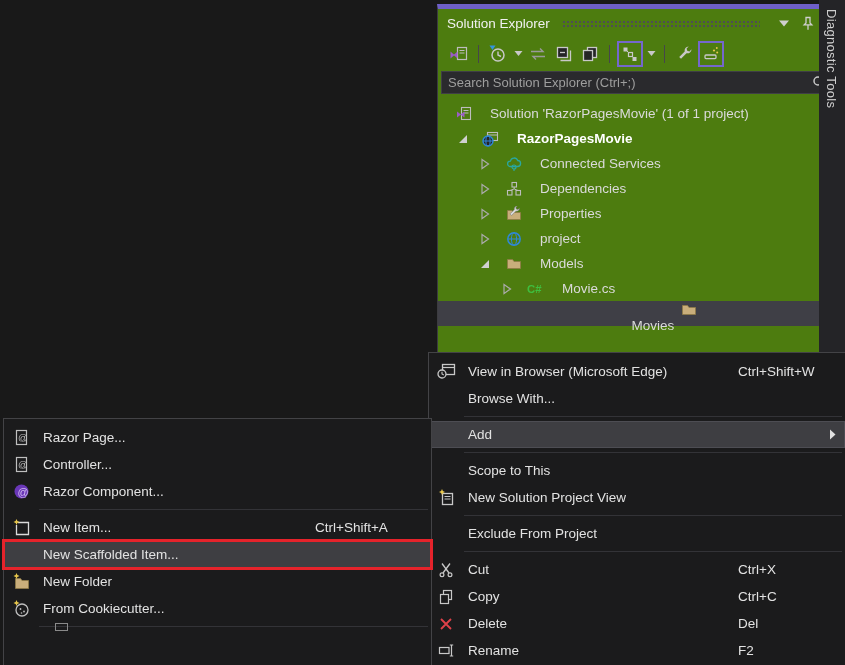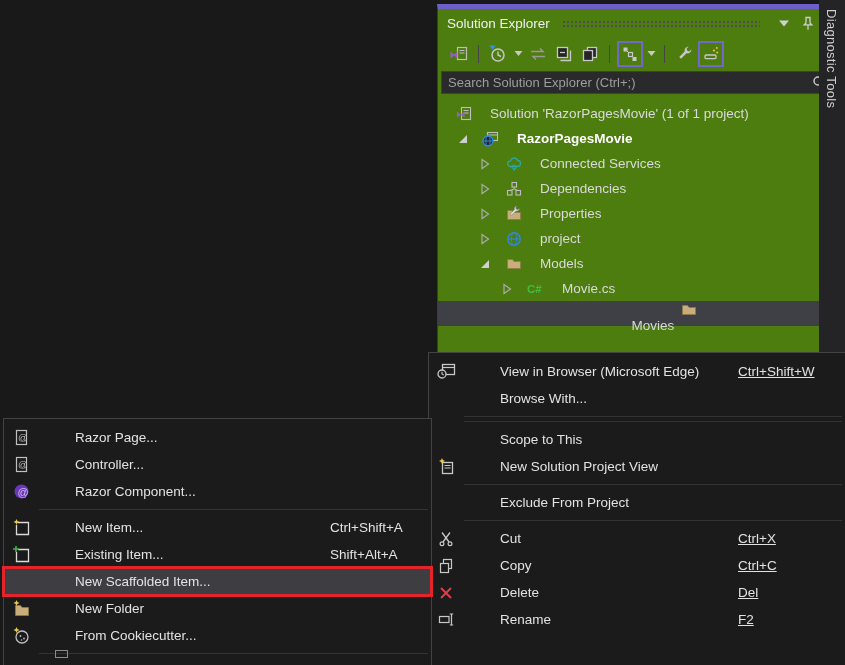--- a/index.html
+++ b/index.html
@@ -44,26 +44,26 @@
   
   .right-tab { position:absolute; right:0; top:0; width:26px; height:352px; background:#242427; }
   .right-tab .v-label { writing-mode:vertical-rl; color:#CFCFCF; font-size:13px;
     padding-top:9px; margin-left:5px; letter-spacing:0.3px; }
 
   
   .menu { position:absolute; background:#1B1B1C; border:1px solid #434346; padding-top:5px;
     font-size:13.5px; color:#E2E2E2; z-index:10; }
   .context-menu { left:428px; top:352px; width:417px; height:313px; border-right:none; border-bottom:none; }
   .add-submenu  { left:3px;  top:418px; width:429px; height:247px; border-bottom:none; }
-  .menu-item { position:relative; height:27px; display:flex; align-items:center;gap:32px; }
+  .menu-item { position:relative; height:27px; display:flex; align-items:center; }
   .mi-icon { flex:0 0 34px; display:flex; align-items:center; justify-content:center; }
   .mi-label { margin-left:5px; white-space:nowrap; }
   .mi-shortcut { position:absolute; white-space:nowrap; }
-  .context-menu .mi-shortcut { left:309px;text-decoration:underline; }
-  .add-submenu  .mi-shortcut { left:326px; }
+  .context-menu .mi-shortcut { left:309px; }
+  .add-submenu  .mi-shortcut { left:311px; }
   .menu-item.highlight { background:#3E3E42; box-shadow:inset 0 0 0 1px #4D4D53; }
   .mi-arrow { position:absolute; right:9px; display:flex; align-items:center; }
   .menu-sep { height:1px; background:#333337; margin:4px 3px 4px 35px; }
   .menu-item.annotated { background:#3E3E42; outline:3px solid #E5232B; outline-offset:-1px; }
   .partial-icon { position:absolute; left:16px; bottom:-4px; width:13px; height:8px;
     border:1px solid #8A8A8A; }
 
   svg { display:block; }
 </style>
 </head>
@@ -336,20 +336,29 @@
       <span class="mi-shortcut">Ctrl+Shift+W</span>
     </div>
 
     <div class="menu-item">
       <span class="mi-icon"></span>
       <span class="mi-label">Browse With...</span>
     </div>
 
     <div class="menu-sep"></div>
 
+    <div class="menu-item highlight">
+      <span class="mi-icon"></span>
+      <span class="mi-label">Add</span>
+      <span class="mi-arrow">
+        <svg width="7" height="11" viewBox="0 0 7 11">
+            <polygon points="1,0.5 6.5,5.5 1,10.5" fill="#E2E2E2"></polygon>
+          </svg>
+      </span>
+    </div>
 
     <div class="menu-sep"></div>
 
     <div class="menu-item">
       <span class="mi-icon"></span>
       <span class="mi-label">Scope to This</span>
     </div>
 
     <div class="menu-item">
       <span class="mi-icon">
@@ -458,30 +467,20 @@
       <span class="mi-icon">
         <svg width="17" height="17" viewBox="0 0 17 17">
           <path d="M5 3.5h10.5v12H3.5V6" fill="none" stroke="#DADADA" stroke-width="1.3"></path>
           <path d="M3.5 0l.9 2.1L6.5 3l-2.1.9-.9 2.1-.9-2.1L.5 3l2.1-.9z" fill="#E9C84C"></path>
         </svg>
       </span>
       <span class="mi-label">New Item...</span>
       <span class="mi-shortcut">Ctrl+Shift+A</span>
     </div>
 
-    <div class="menu-item">
-      <span class="mi-icon">
-        <svg width="17" height="17" viewBox="0 0 17 17">
-          <path d="M5 3.5h10.5v12H3.5V6" fill="none" stroke="#DADADA" stroke-width="1.3"></path>
-          <path d="M3 0v6M0 3h6" stroke="#4CAF50" stroke-width="1.6"></path>
-        </svg>
-      </span>
-      <span class="mi-label">Existing Item...</span>
-      <span class="mi-shortcut">Shift+Alt+A</span>
-    </div>
 
     <div class="menu-item highlight annotated">
       <span class="mi-icon"></span>
       <span class="mi-label">New Scaffolded Item...</span>
     </div>
 
     <div class="menu-item">
       <span class="mi-icon">
         <svg width="17" height="17" viewBox="0 0 17 17">
           <path d="M2.5 5.5h5l1.5 2h6.5v8h-13z" fill="#C9AE7B" stroke="#8F7B46" stroke-width="0.8"></path>

